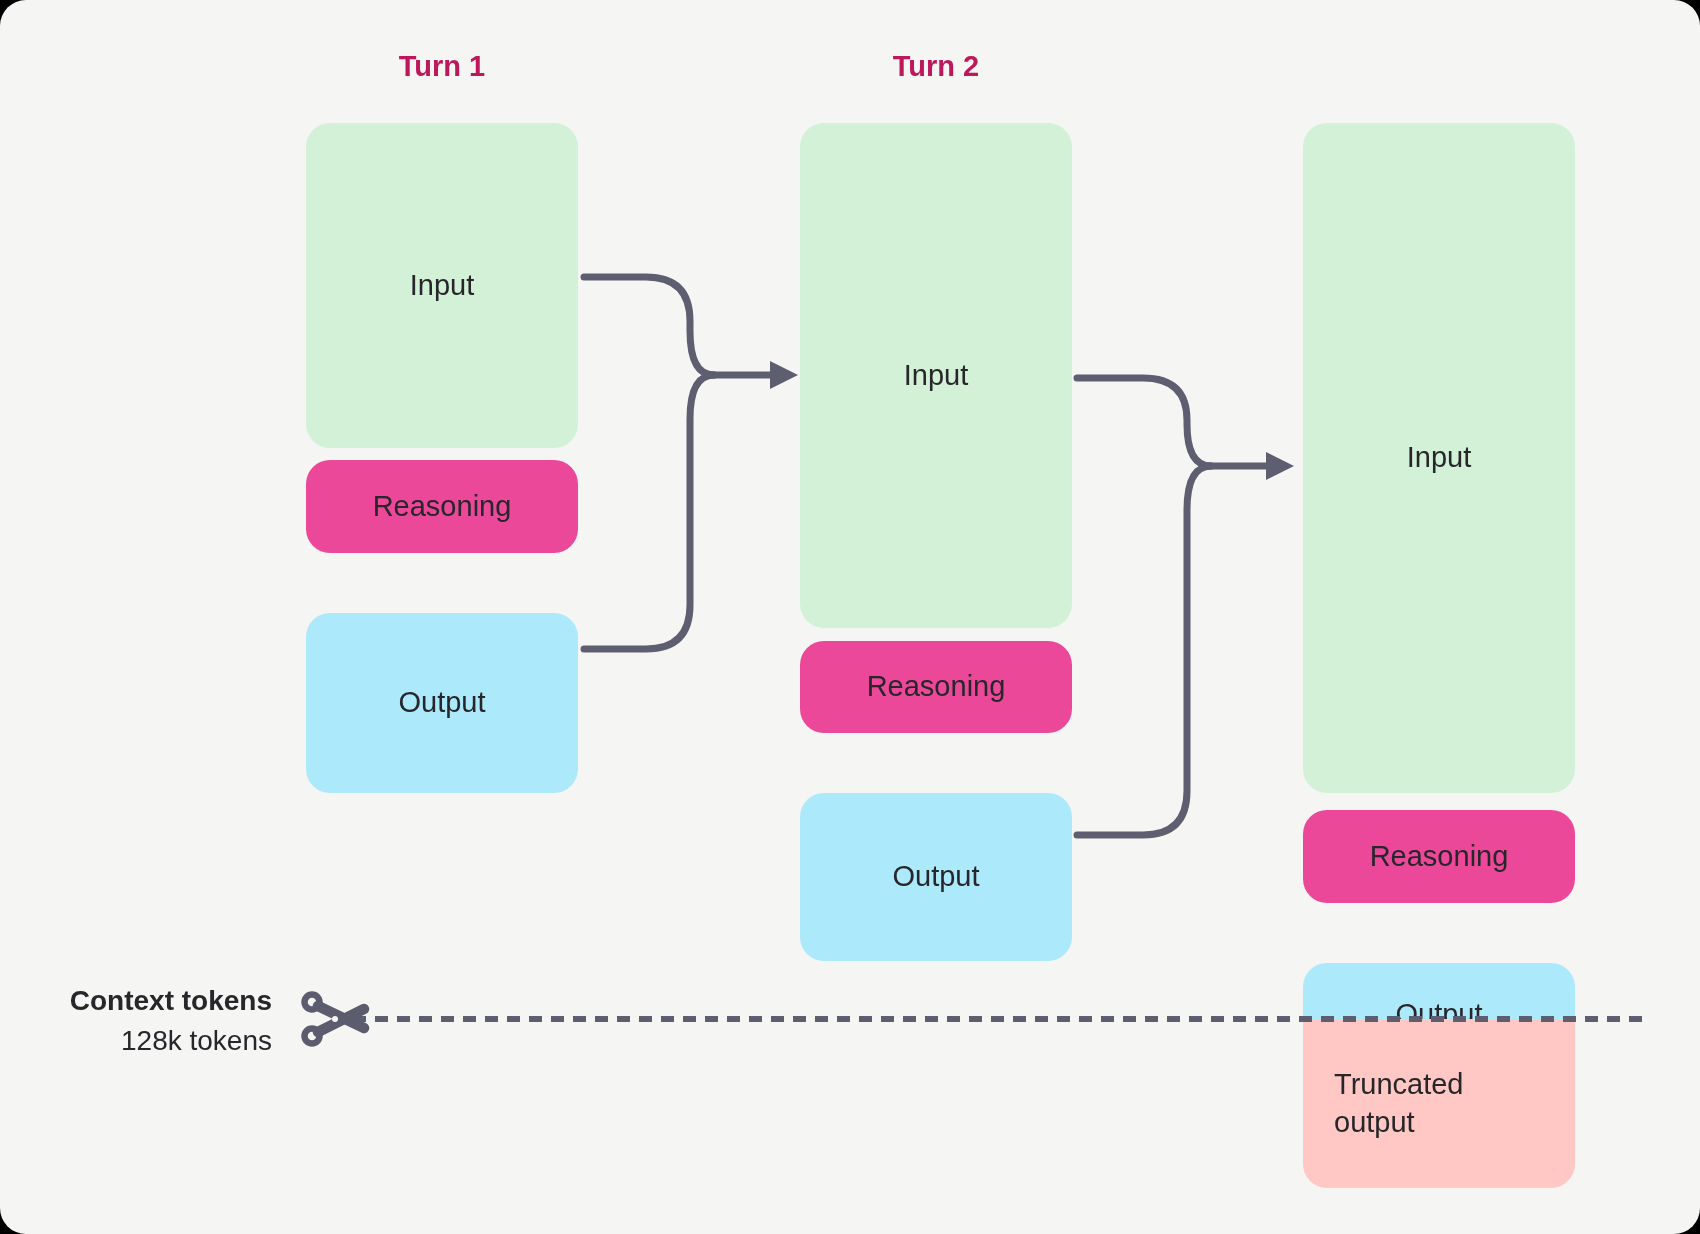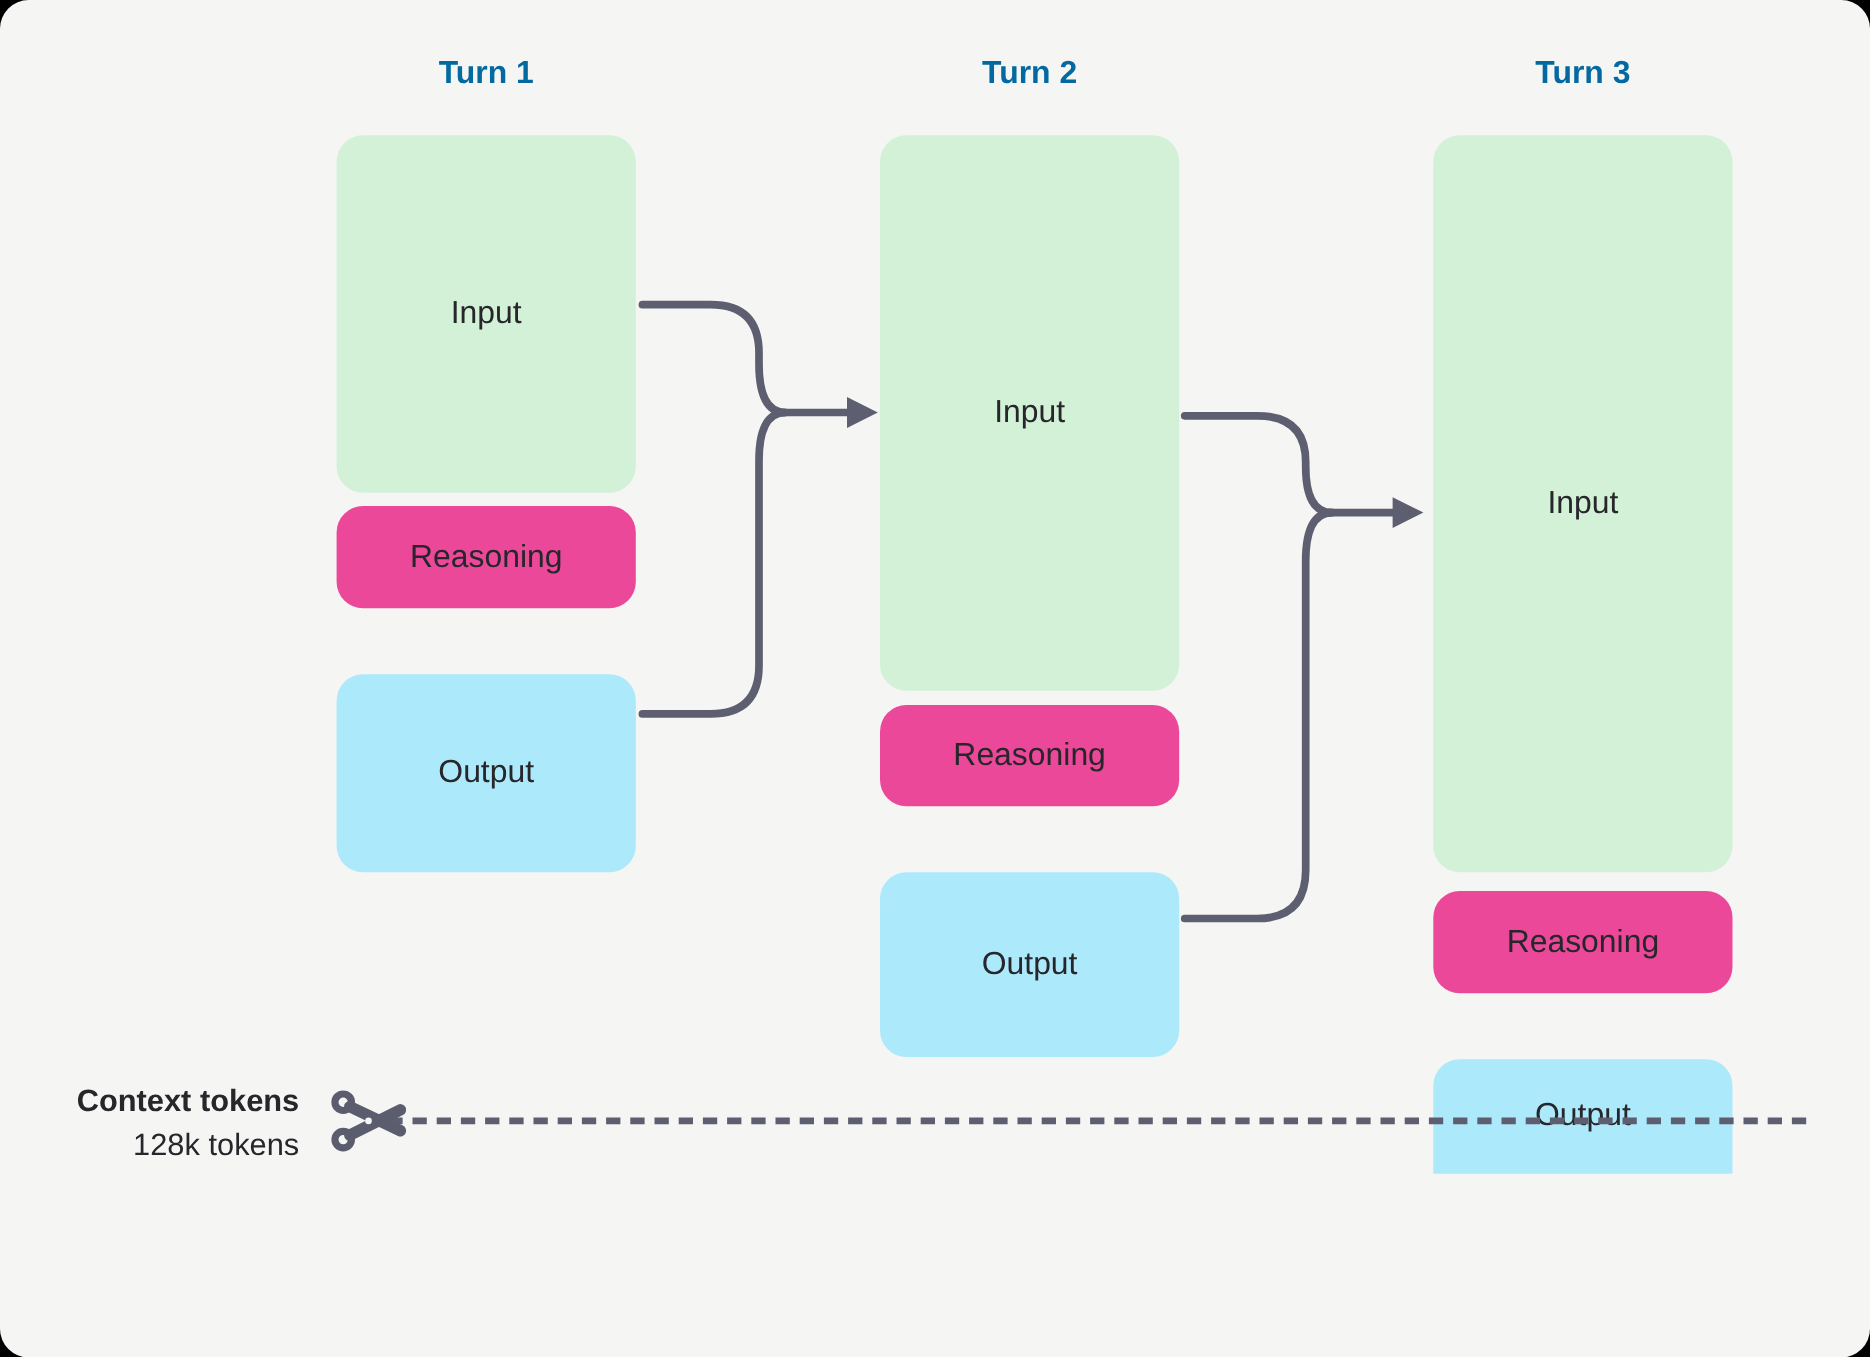--- a/index.html
+++ b/index.html
@@ -17,21 +17,21 @@
     font-family: "Liberation Sans", sans-serif;
     color: #26262b;
   }
   .turn-header {
     position: absolute;
     top: 50px;
     width: 272px;
     text-align: center;
     font-size: 29px;
     font-weight: 700;
-    color: #0369a1;
+    color: #be185d;
   }
   .box {
     position: absolute;
     border-radius: 24px;
     display: flex;
     align-items: center;
     justify-content: center;
     font-size: 29px;
     font-weight: 400;
     color: #26262b;
@@ -89,33 +89,33 @@
     z-index: 5;
   }
 </style>
 </head>
 <body>
 
 <div class="canvas">
 
   <div class="turn-header t1-header">Turn 1</div>
   <div class="turn-header t2-header">Turn 2</div>
-  <div class="turn-header t3-header">Turn 3</div>
 
   <div class="box box-input t1-input">Input</div>
   <div class="box box-reasoning t1-reasoning">Reasoning</div>
   <div class="box box-output t1-output">Output</div>
 
   <div class="box box-input t2-input">Input</div>
   <div class="box box-reasoning t2-reasoning">Reasoning</div>
   <div class="box box-output t2-output">Output</div>
 
   <div class="box box-input t3-input">Input</div>
   <div class="box box-reasoning t3-reasoning">Reasoning</div>
   <div class="box box-output t3-output">Output</div>
+  <div class="box box-truncated t3-truncated">Truncated output</div>
 
   <div class="context-label">
     <div class="title">Context tokens</div>
     <div class="subtitle">128k tokens</div>
   </div>
 
   <svg class="overlay" viewBox="0 0 1700 1234">
 
     <g stroke="#5d5e70" stroke-width="7" fill="none" stroke-linecap="round">
       <path d="M 584 277 H 646 Q 690 277 690 321 V 331 Q 690 375 714 375"></path>

